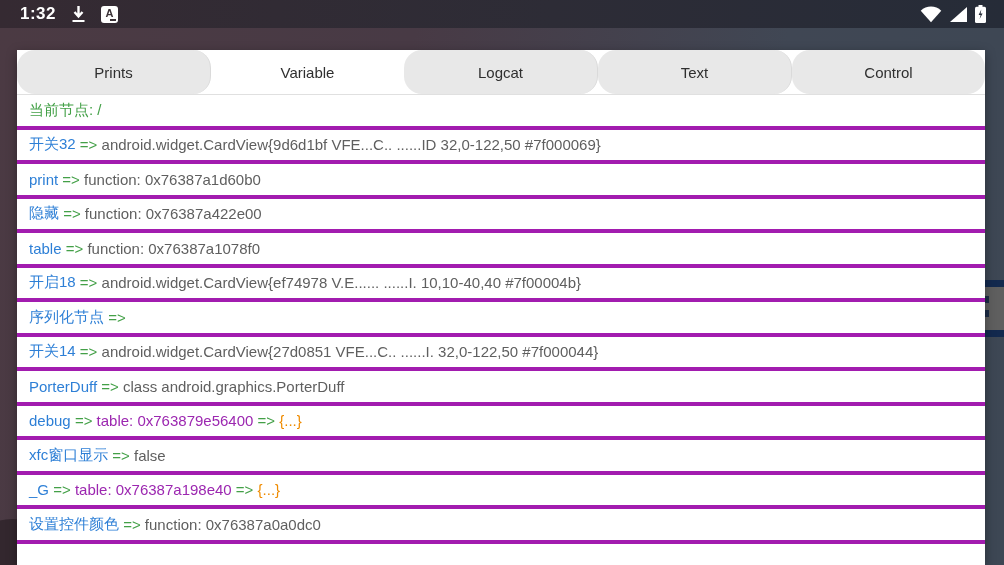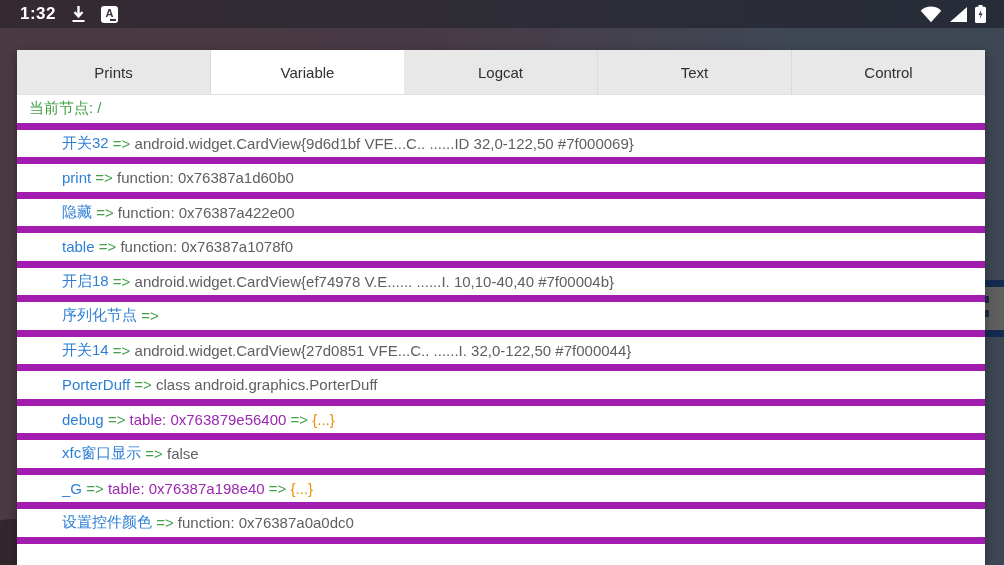--- a/index.html
+++ b/index.html
@@ -39,33 +39,33 @@
   }
 
   .dialog{
     position:absolute; left:17px; top:50px; width:968px; height:515px;
     background:#fff; box-shadow:0 3px 10px rgba(0,0,0,.35); overflow:hidden;
   }
   .tab-bar{ display:flex; height:45px; border-bottom:1px solid #e0e0e0; }
   .tab{
     flex:1 1 0; background:var(--tab-bg,#e8e8e8); color:#2f2f2f;
     font-size:15px; display:flex; align-items:center; justify-content:center;
-    border-right:1px solid #dadada; cursor:pointer;
+    border-right:1px solid #dadada; cursor:pointer;border-radius:18px;
   }
   .tab:last-child{ border-right:none; }
   .tab.active{ background:var(--tab-active-bg,#ffffff); border-right:none; }
 
   .list{ height:469px; overflow:hidden; }
   .row{
     height:34.5px; display:flex; align-items:center;
-    padding-left:12px; border-bottom:7px solid #a21caf;
+    padding-left:12px; border-bottom:4px solid #a21caf;
     font-size:15px; white-space:pre; cursor:pointer; overflow:hidden;
   }
   .seg-green{ color:var(--accent-green,#43a047); }
-  .seg-key{ color:var(--key-blue,#2d7fd6);margin-left:33px; }
+  .seg-key{ color:var(--key-blue,#2d7fd6); }
   .seg-arrow{ color:var(--accent-green,#43a047); }
   .seg-value{ color:var(--value-gray,#5f5f5f); }
   .seg-muted{ color:var(--muted-gray,#9c9c9c); }
   .seg-table{ color:var(--table-purple,#9c27b0); }
   .seg-brace{ color:var(--brace-orange,#ef8b00); }
 </style>
 </head>
 <body>
 
 <div class="status-bar">

